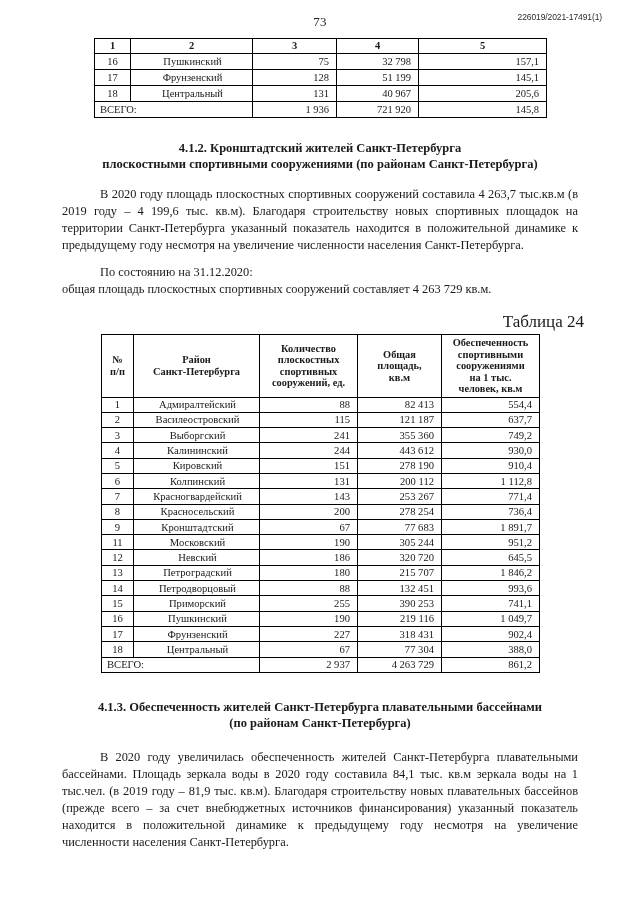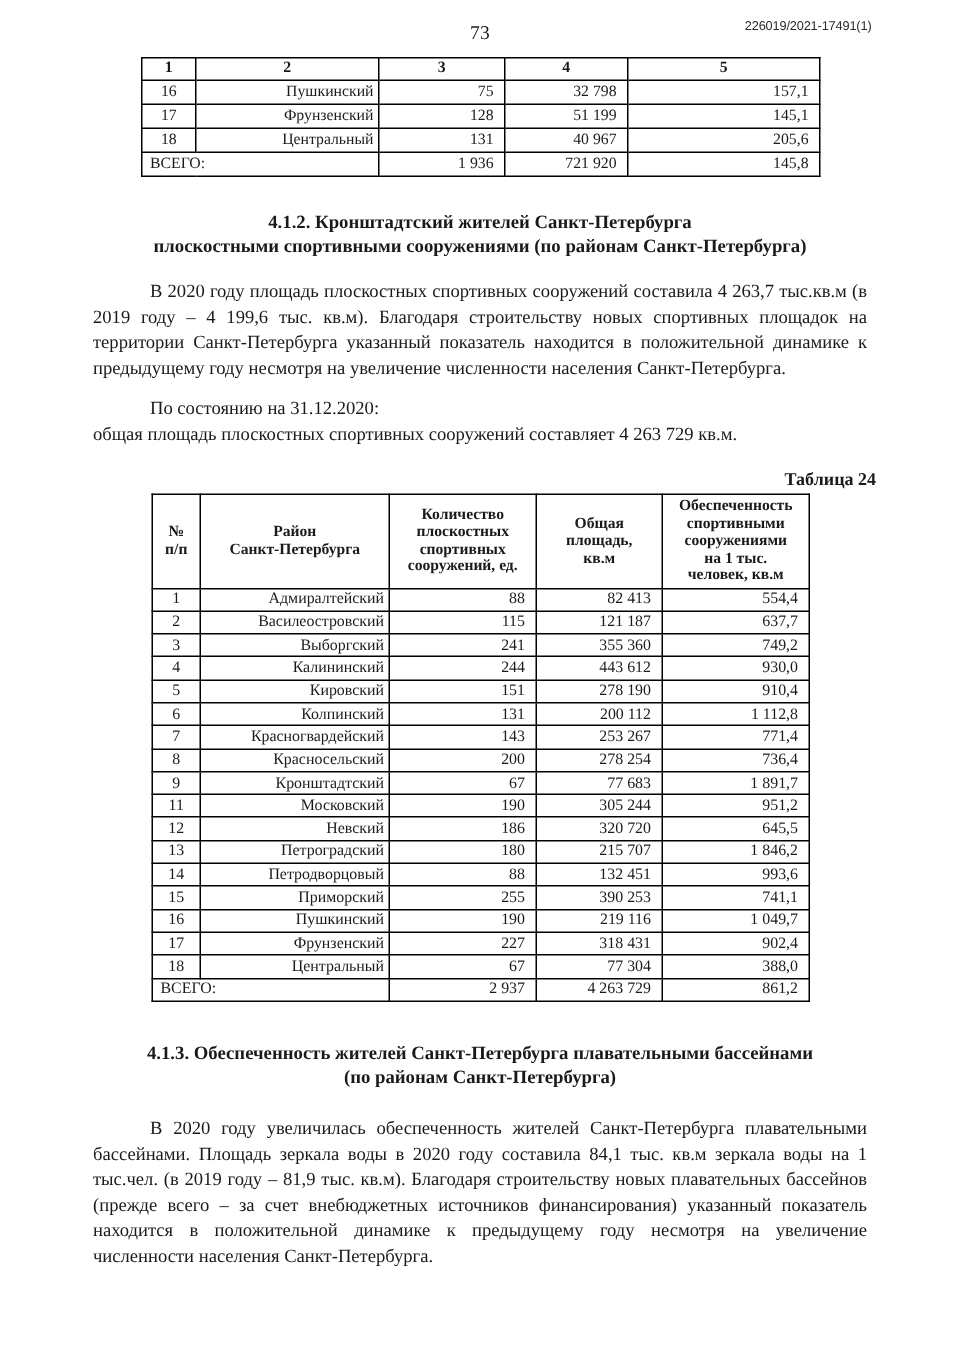--- a/index.html
+++ b/index.html
@@ -32,21 +32,21 @@
     position: absolute;
     left: 0;
     right: 0;
     top: 14px;
     text-align: center;
     font-size: 13px;
     letter-spacing: .2px;
   }
   .doc-id {
     position: absolute;
-    right: 59px;
+    right: 38px;
     top: 12px;
     font-size: 8.5px;
     letter-spacing: -.1px;
     color: #2b2b2b;
     font-family: "Liberation Sans", sans-serif;
   }
 
   
   table.doc-table {
     border-collapse: collapse;
@@ -54,21 +54,21 @@
     font-size: 10.5px;
   }
   table.doc-table td,
   table.doc-table th {
     border: 1px solid #000;
     padding: 0 3px;
     vertical-align: middle;
     font-weight: normal;
   }
   .c-num   { text-align: center; }
-  .c-name  { text-align: right; padding-left: 5px !important; }
+  .c-name  { text-align: center; padding-left: 5px !important; }
   .c-val   { text-align: right; padding-right: 7px !important; }
   .bold    { font-weight: bold; }
 
   
   .tbl-cont-wrap {
     margin: 4px auto 0 auto;
     width: 452px;
   }
   table.tbl-cont { width: 452px; }
   table.tbl-cont td { height: 15px; line-height: 14px; }
@@ -115,22 +115,21 @@
     font-size: 12.4px;
     line-height: 17px;
     text-align: left;
   }
   .sub-line.indent { text-indent: 38px; }
 
   
   .tbl-caption {
     margin: 14px 56px 2px 0;
     text-align: right;
-    font-size: 12px;
-    font-weight: bold;
+    font-size: 17px;
   }
 
   
   .tbl-main-wrap {
     margin: 0 auto;
     width: 438px;
   }
   table.tbl-main { width: 438px; font-size: 10.6px; }
   table.tbl-main thead td {
     text-align: center;

